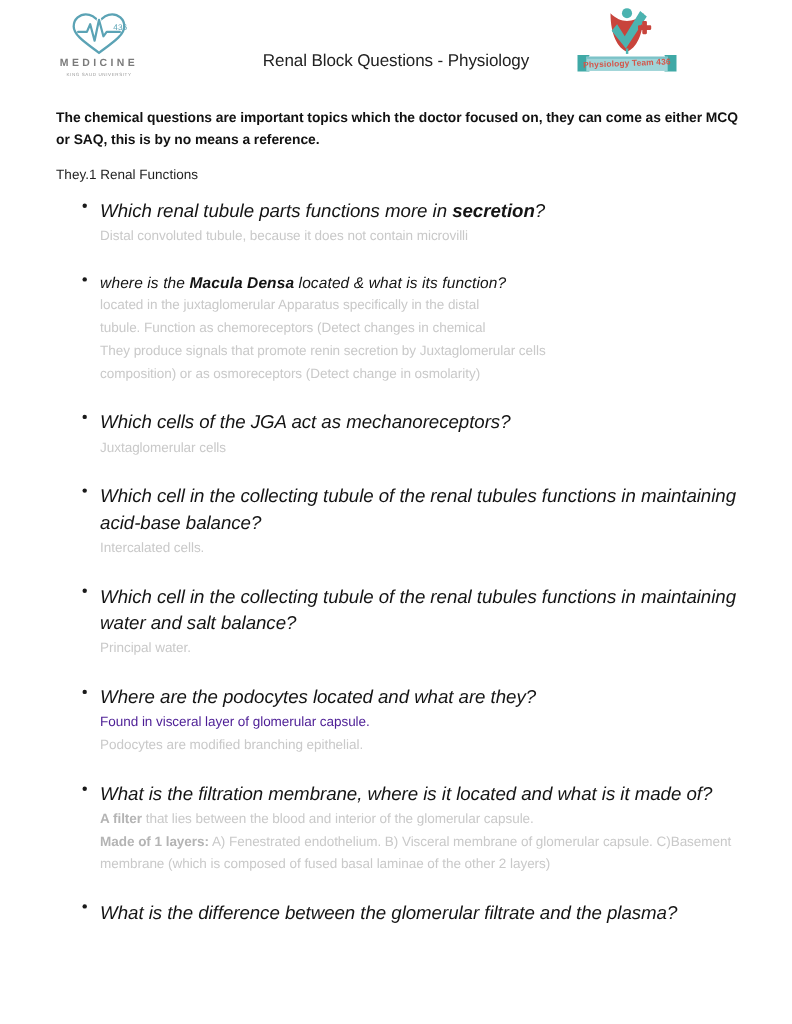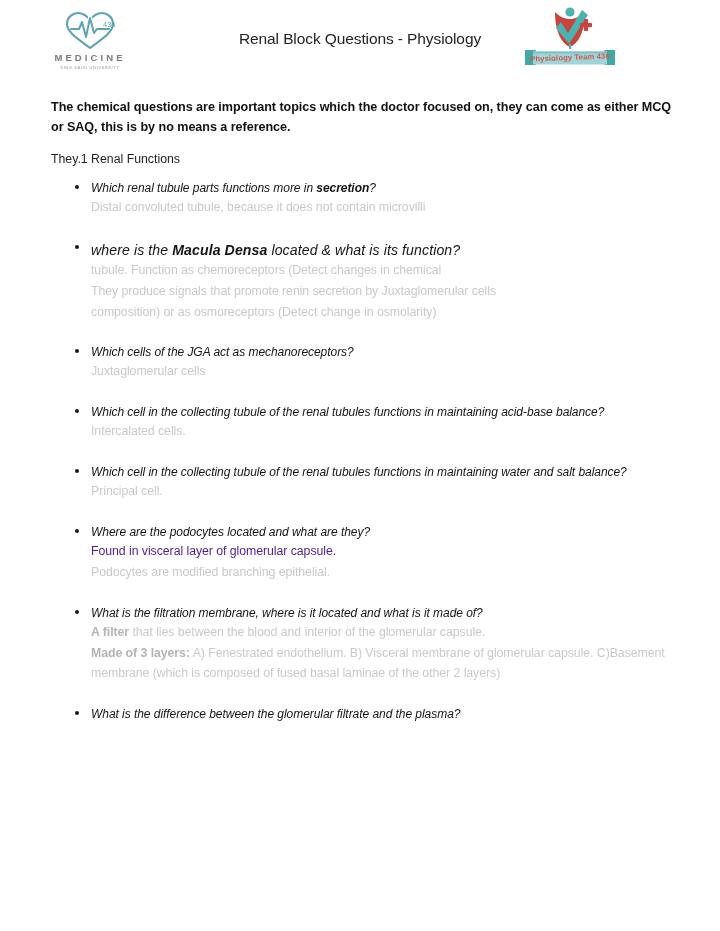--- a/index.html
+++ b/index.html
@@ -51,21 +51,21 @@
     letter-spacing: 0.55px;
     color: #9a9a9a;
     margin-top: 2px;
     white-space: nowrap;
   }
 
   
   .page-title {
     position: absolute;
     left: 0;
-    top: 30px;
+    top: 47px;
     width: 720px;
     text-align: center;
     font-size: 15.5px;
     color: #222222;
     font-weight: 400;
     letter-spacing: -0.1px;
   }
 
   
   .logo-right {
@@ -136,21 +136,21 @@
     position: absolute;
     left: 0;
     top: 0.30em;
     width: 4px;
     height: 4px;
     border-radius: 50%;
     background: #1a1a1a;
   }
   .question {
     font-style: italic;
-    font-size: 12px;
+    font-size: 17px;
     line-height: 1.42;
     color: #141414;
     letter-spacing: -0.05px;
   }
   .question.big {
     font-size: 14.1px;
     letter-spacing: 0.1px;
   }
   .question b { font-weight: bold; font-style: italic; }
 
@@ -221,49 +221,50 @@
 
   <ul class="qlist" id="question-list">
       <li class="qitem">
         <span class="bullet"></span>
         <div class="question">Which renal tubule parts functions more in <b>secretion</b>?</div>
         <div class="answer">Distal convoluted tubule, because it does not contain microvilli</div>
       </li>
       <li class="qitem">
         <span class="bullet"></span>
         <div class="question big">where is the <b>Macula Densa</b> located &amp; what is its function?</div>
+        <div class="answer">located in the juxtaglomerular Apparatus specifically in the distal</div>
         <div class="answer">tubule.  Function as chemoreceptors (Detect changes in chemical</div>
         <div class="answer">They produce signals that promote renin secretion by Juxtaglomerular cells</div>
         <div class="answer">composition)  or as osmoreceptors (Detect change in osmolarity)</div>
       </li>
       <li class="qitem">
         <span class="bullet"></span>
         <div class="question">Which cells of the JGA act as mechanoreceptors?</div>
         <div class="answer">Juxtaglomerular cells</div>
       </li>
       <li class="qitem">
         <span class="bullet"></span>
         <div class="question">Which cell in the collecting tubule of the renal tubules functions in maintaining acid-base  balance?</div>
         <div class="answer">Intercalated cells.</div>
       </li>
       <li class="qitem">
         <span class="bullet"></span>
         <div class="question">Which cell in the collecting tubule of the renal tubules functions in maintaining water and salt  balance?</div>
-        <div class="answer">Principal cell.</div>
+        <div class="answer">Principal water.</div>
       </li>
       <li class="qitem">
         <span class="bullet"></span>
         <div class="question">Where are the podocytes located and what are they?</div>
         <div class="answer dark">Found in visceral layer of glomerular capsule.</div>
         <div class="answer">Podocytes are modified branching epithelial.</div>
       </li>
       <li class="qitem">
         <span class="bullet"></span>
         <div class="question">What is the filtration membrane, where is it located and what is it made of?</div>
         <div class="answer"><b>A filter</b> that lies between the blood and interior of the glomerular capsule.</div>
-        <div class="answer"><b>Made of 3 layers:</b> A) Fenestrated endothelium. B) Visceral membrane of glomerular capsule.  C)Basement membrane (which is composed of fused basal laminae of the other 2 layers)</div>
+        <div class="answer"><b>Made of 1 layers:</b> A) Fenestrated endothelium. B) Visceral membrane of glomerular capsule.  C)Basement membrane (which is composed of fused basal laminae of the other 2 layers)</div>
       </li>
       <li class="qitem">
         <span class="bullet"></span>
         <div class="question">What is the difference between the glomerular filtrate and the plasma?</div>
       </li>
     </ul>
 </div>
 
 </body></html>

